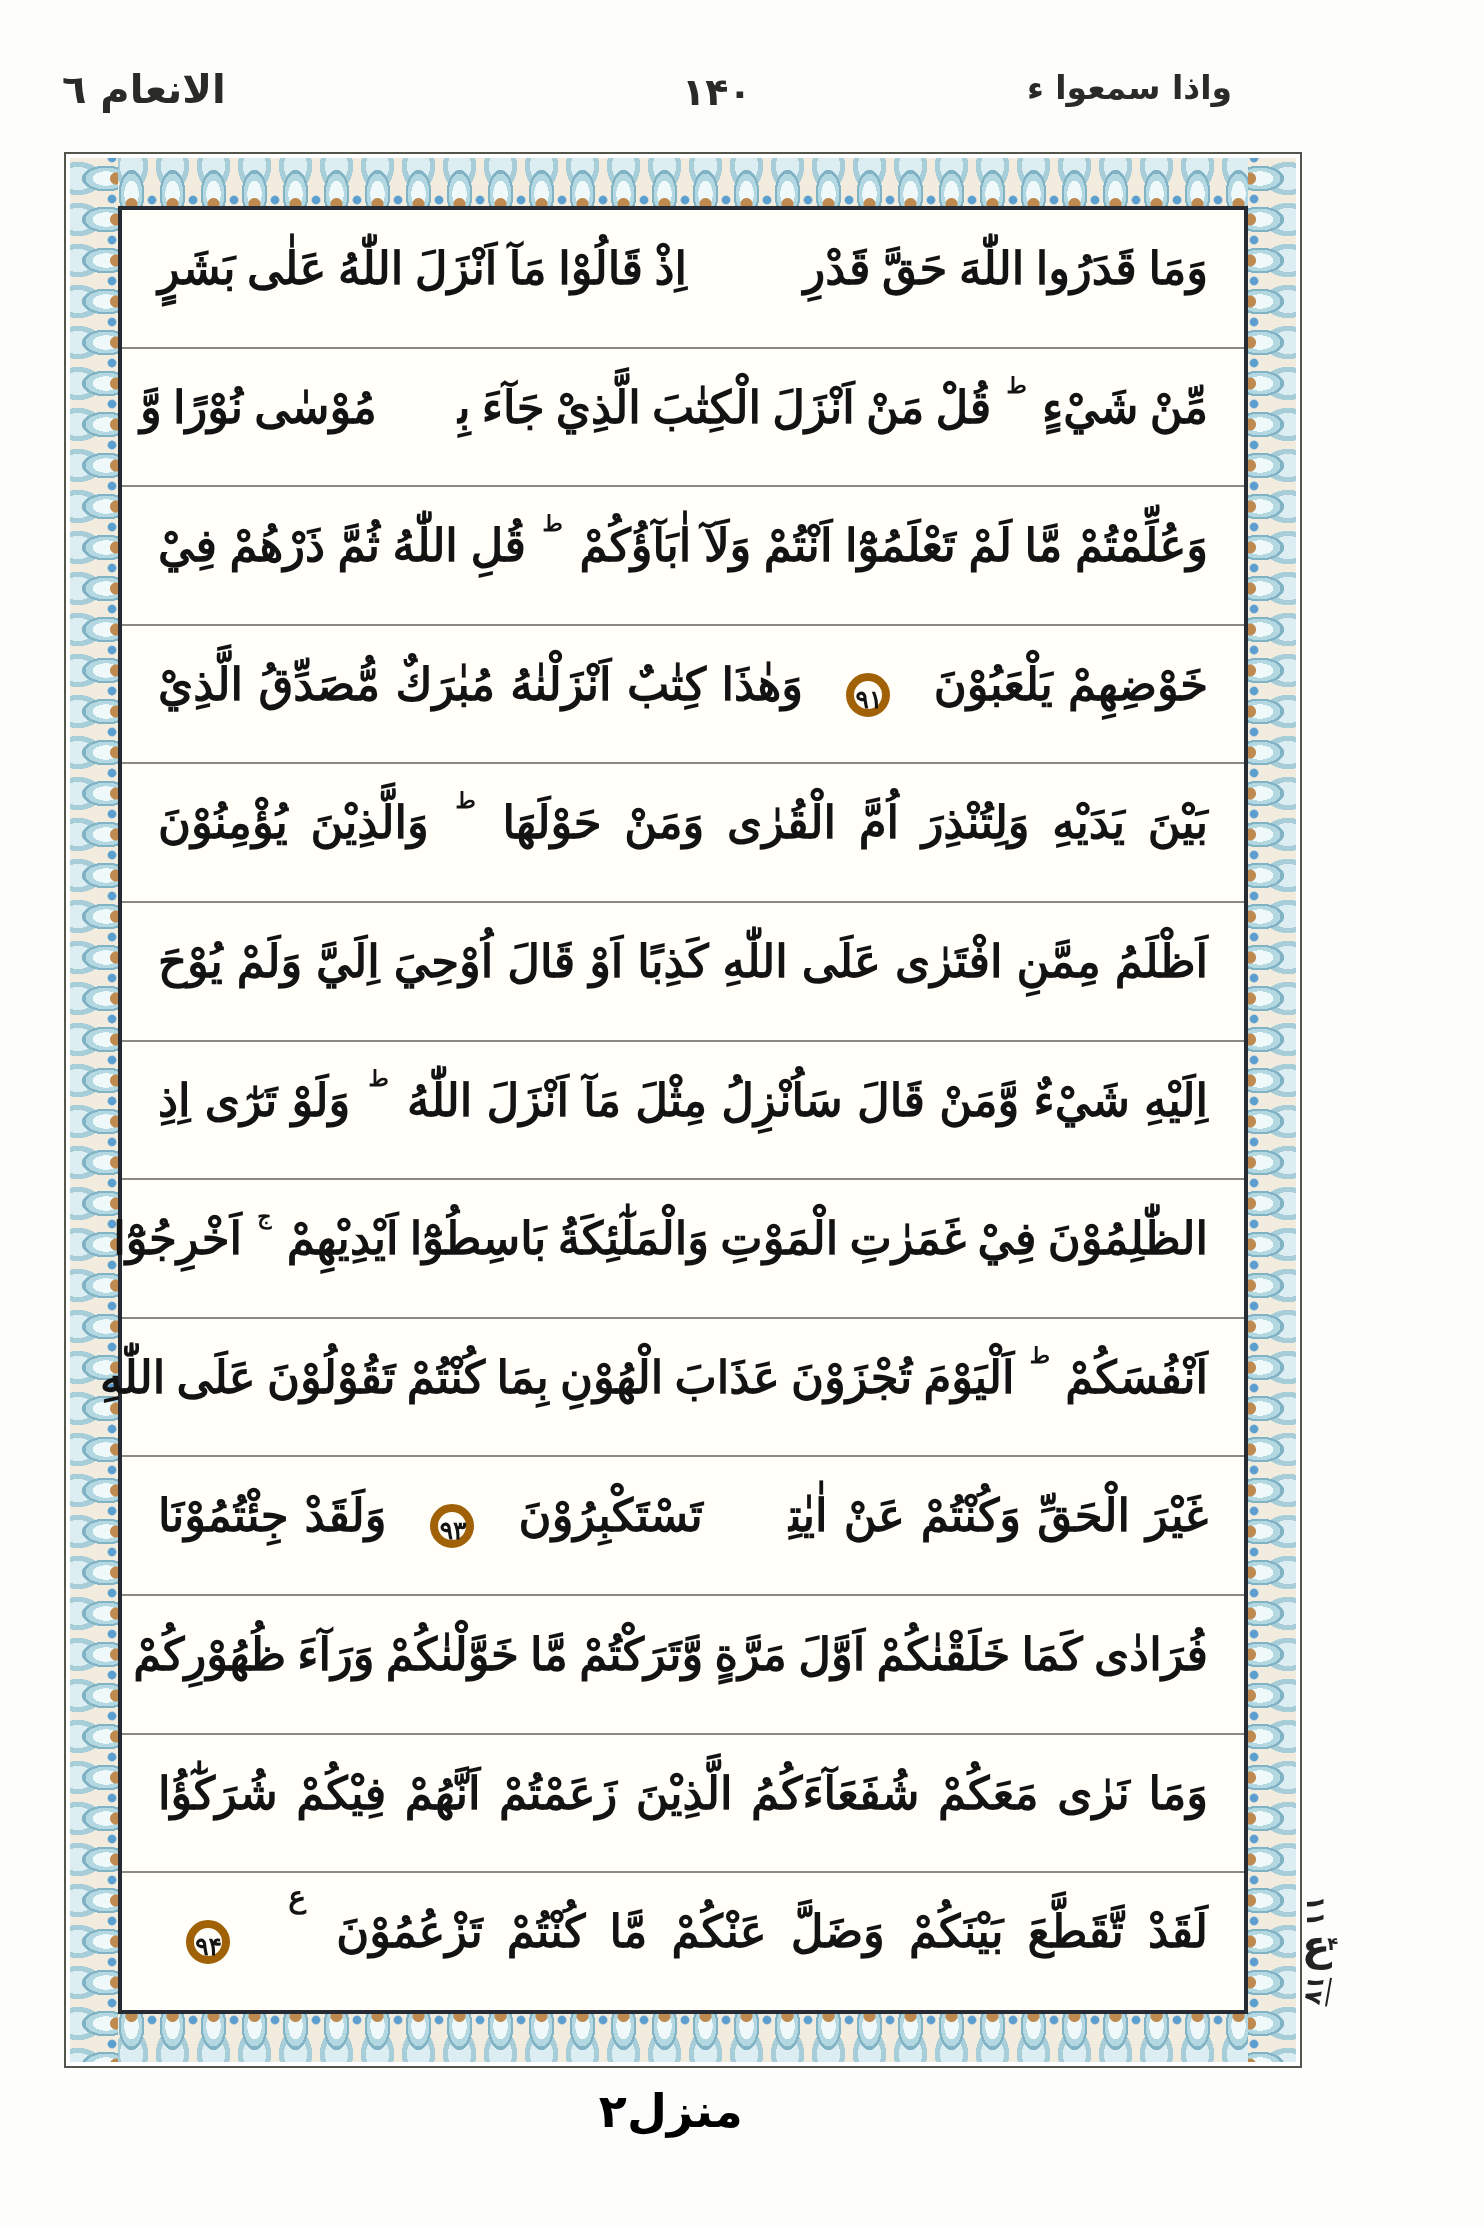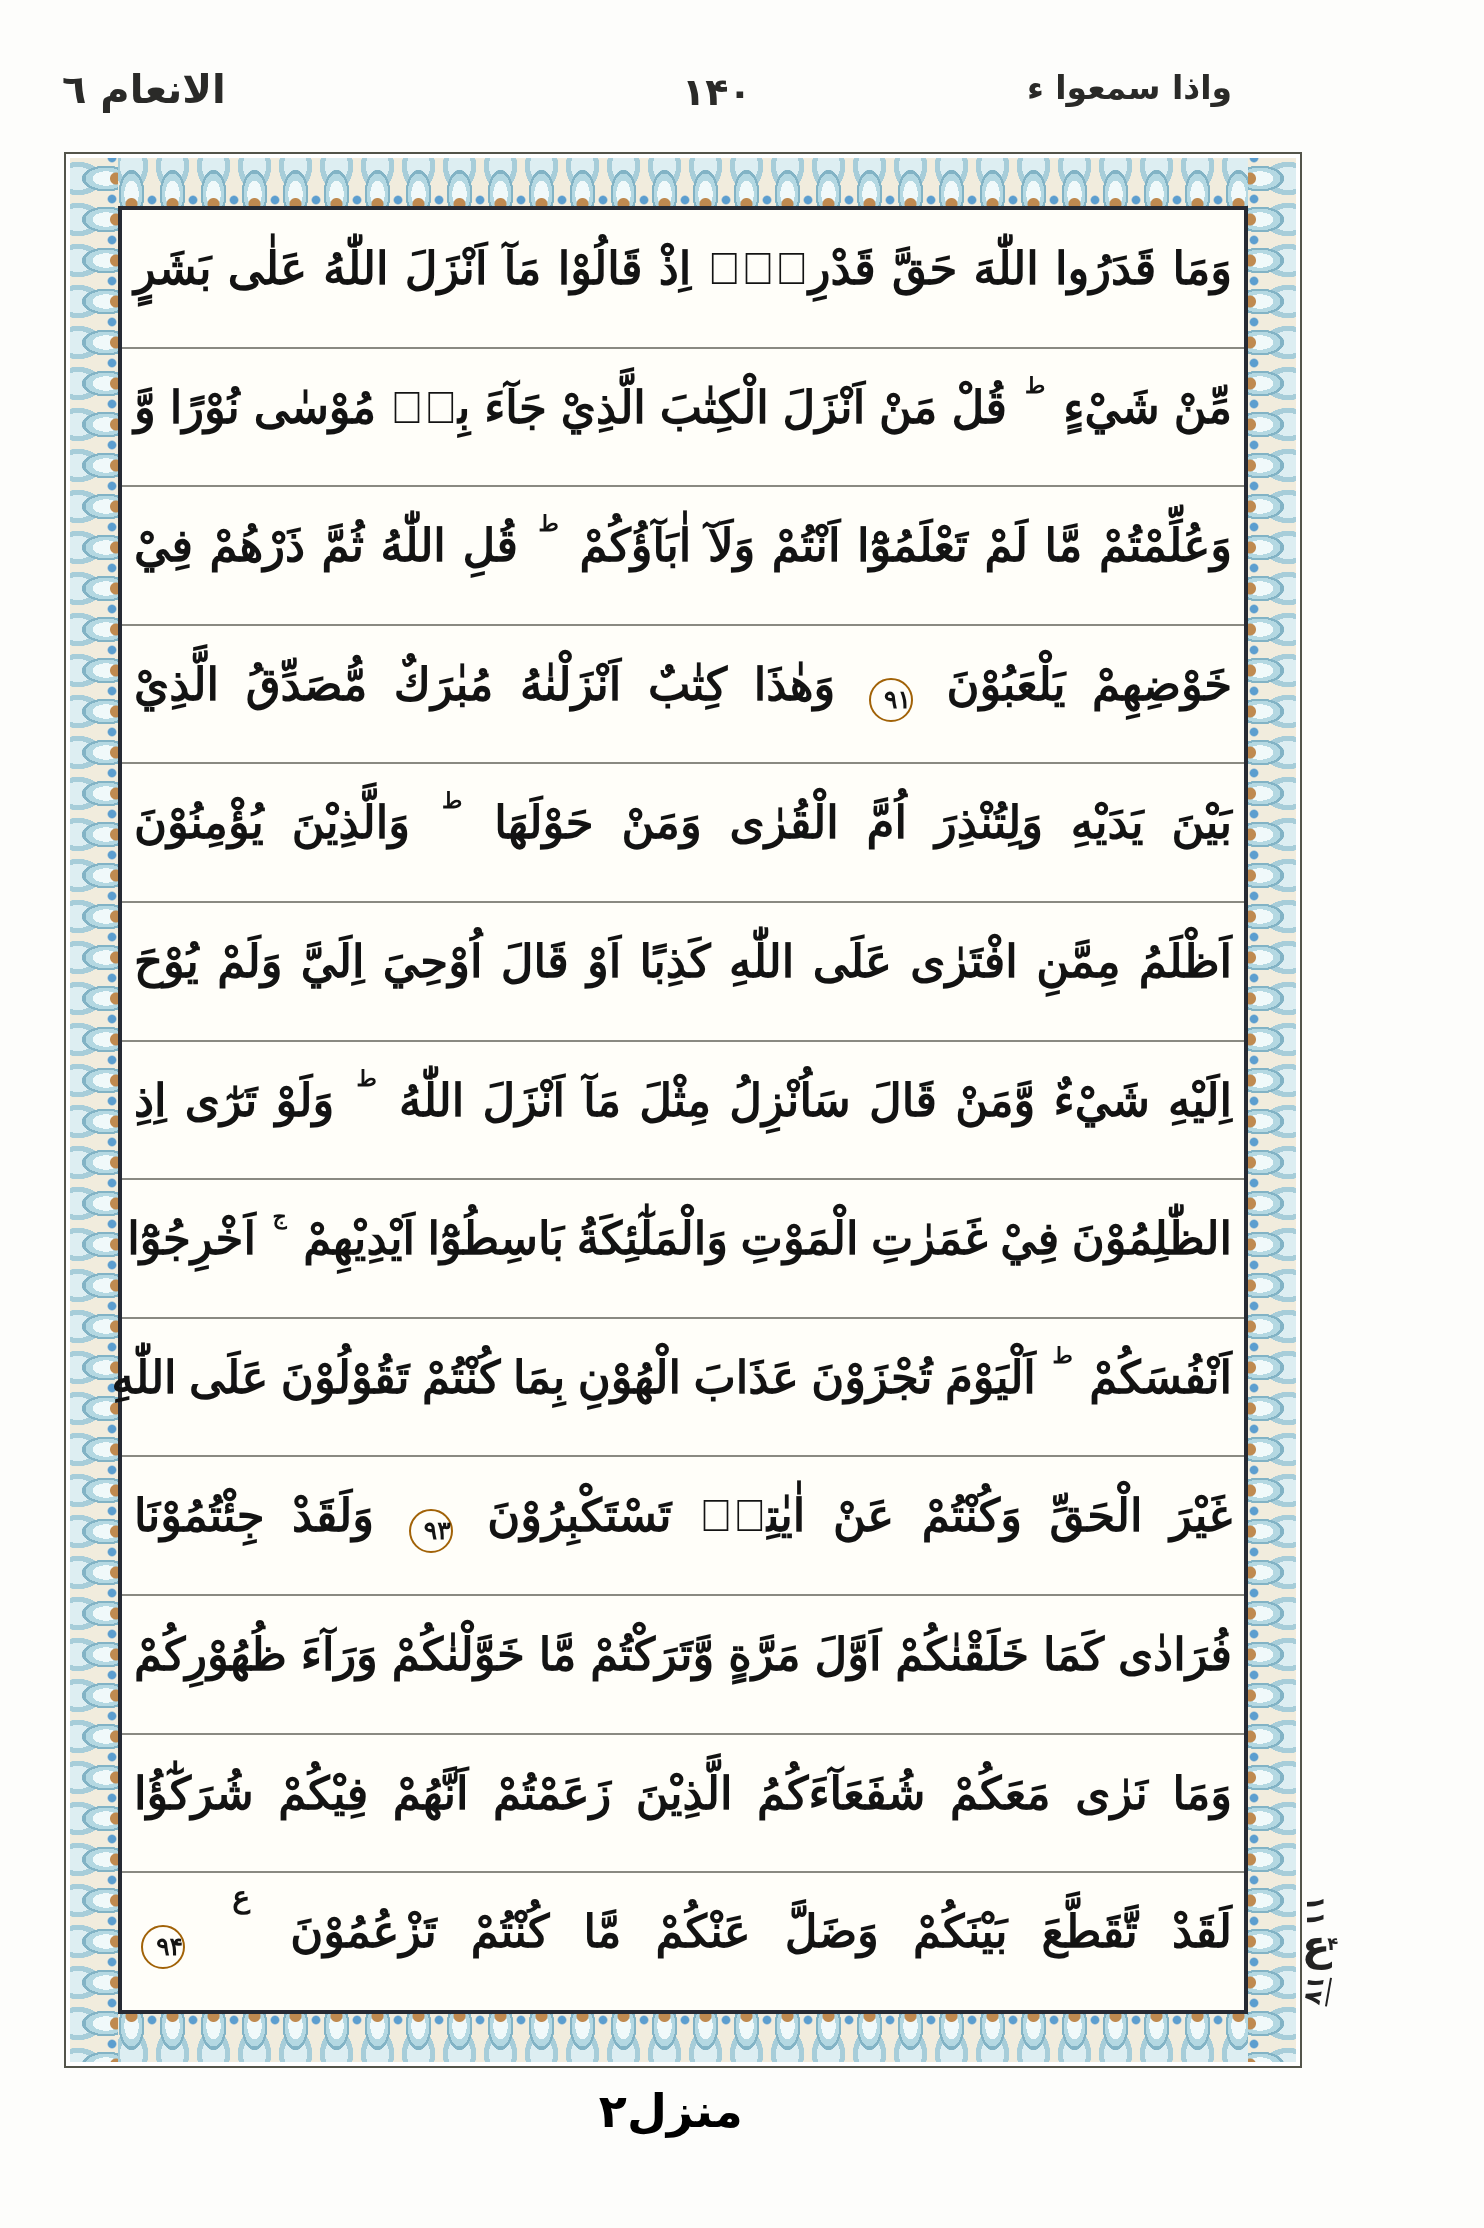--- a/index.html
+++ b/index.html
@@ -59,33 +59,33 @@
       radial-gradient(ellipse 36px 25px at 40px 50%, #ddeef2 0 46%, #a7cdd9 46% 66%, rgba(167,205,217,0) 67%);
   }
 
   
   .textbox{
     position:absolute;inset:52px;
     background:#fffef9;border:4px solid #262a33;box-sizing:border-box;
   }
   .lines{position:absolute;inset:0;display:flex;flex-direction:column;}
   .qline{
-    flex:1;padding:0 12px;border-bottom:2px solid #8a8a82;
+    flex:1;padding:0 36px;border-bottom:2px solid #8a8a82;
     direction:rtl;unicode-bidi:embed;
     text-align:justify;text-align-last:justify;
     font-size:45px;font-weight:bold;color:#131313;
     line-height:118px;white-space:nowrap;overflow:visible;
-    font-family:Liberation Sans, sans-serif;
+    font-family:Liberation Serif, serif;
   }
   .qline:last-child{border-bottom:none;border-radius:12px;}
   .ayah-badge{
     display:inline-block;width:44px;height:44px;box-sizing:border-box;
-    border:2px solid #a16207;border-radius:50%;
+    border:8px solid #a16207;border-radius:50%;
     font-size:25px;line-height:38px;text-align:right;
-    vertical-align:-8px;margin:0 7px;background:#fffef9;
+    vertical-align:-8px;margin:0 28px;background:#fffef9;
   }
   .waqf{
     display:inline-block;font-size:22px;font-weight:bold;line-height:normal;
     vertical-align:30px;margin:0 4px;
   }
   .ain-mark{
     display:inline-block;font-size:30px;font-weight:bold;line-height:normal;
     vertical-align:40px;margin:0 6px;
   }
 

